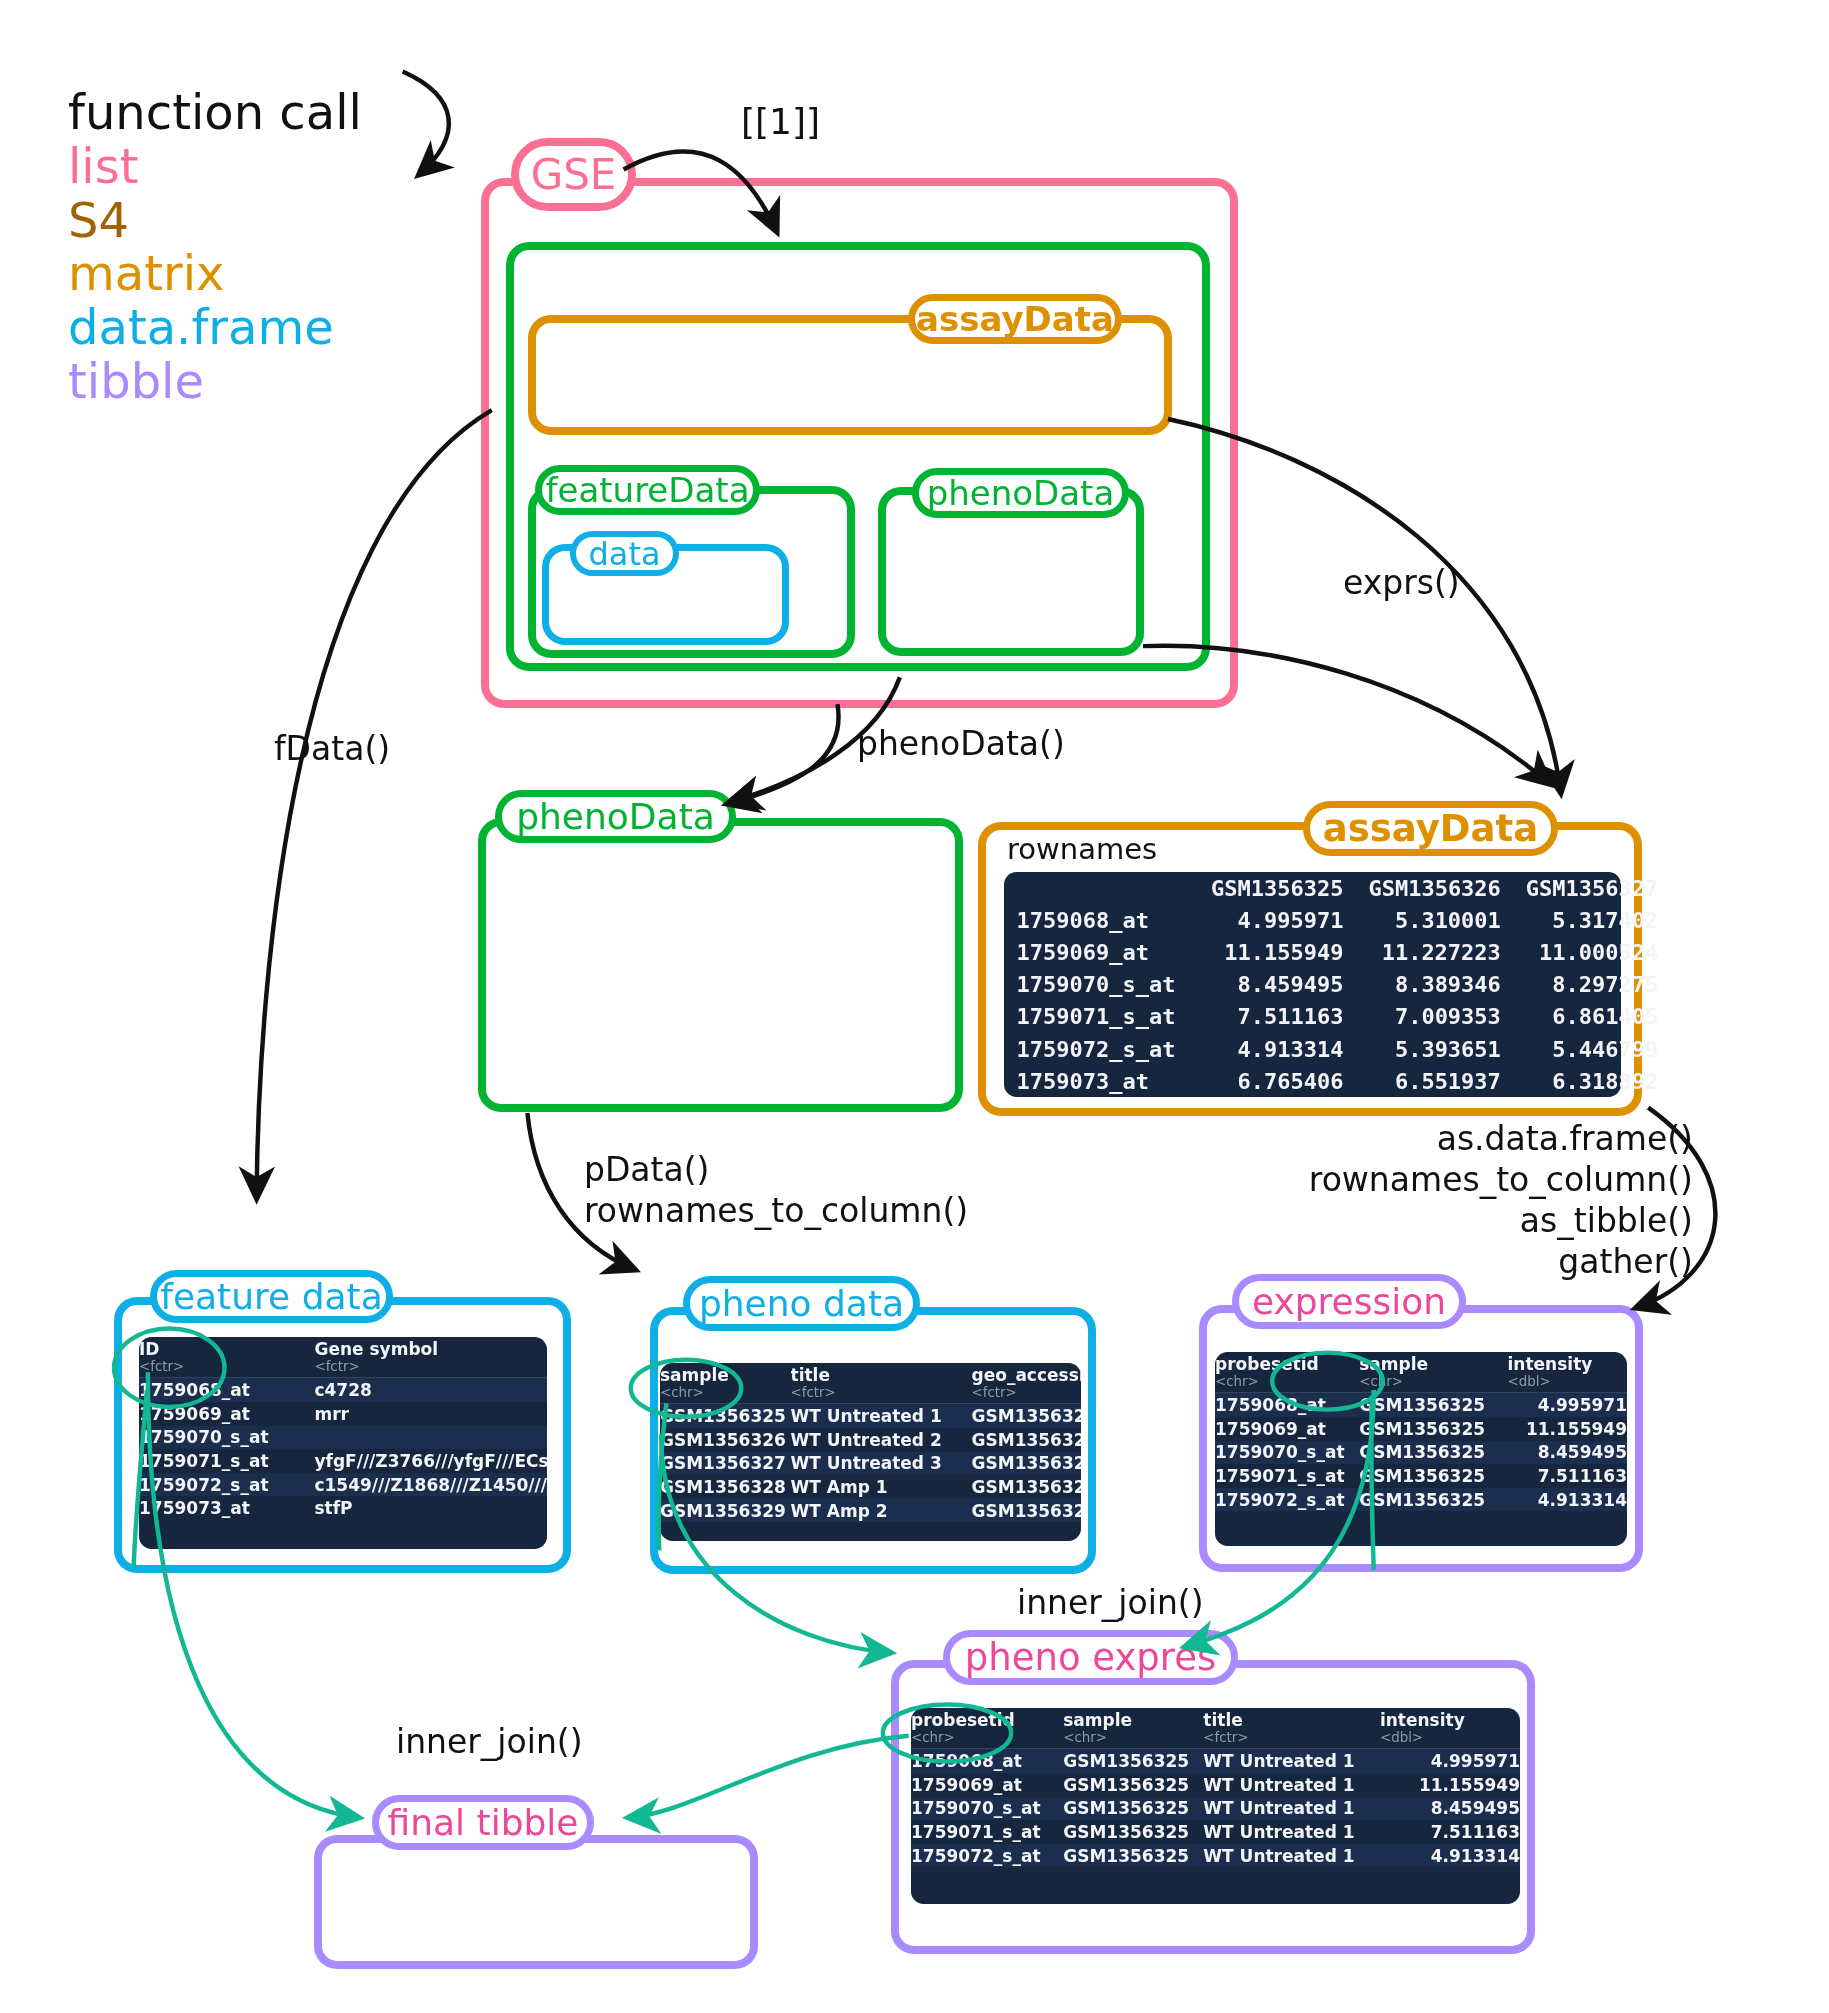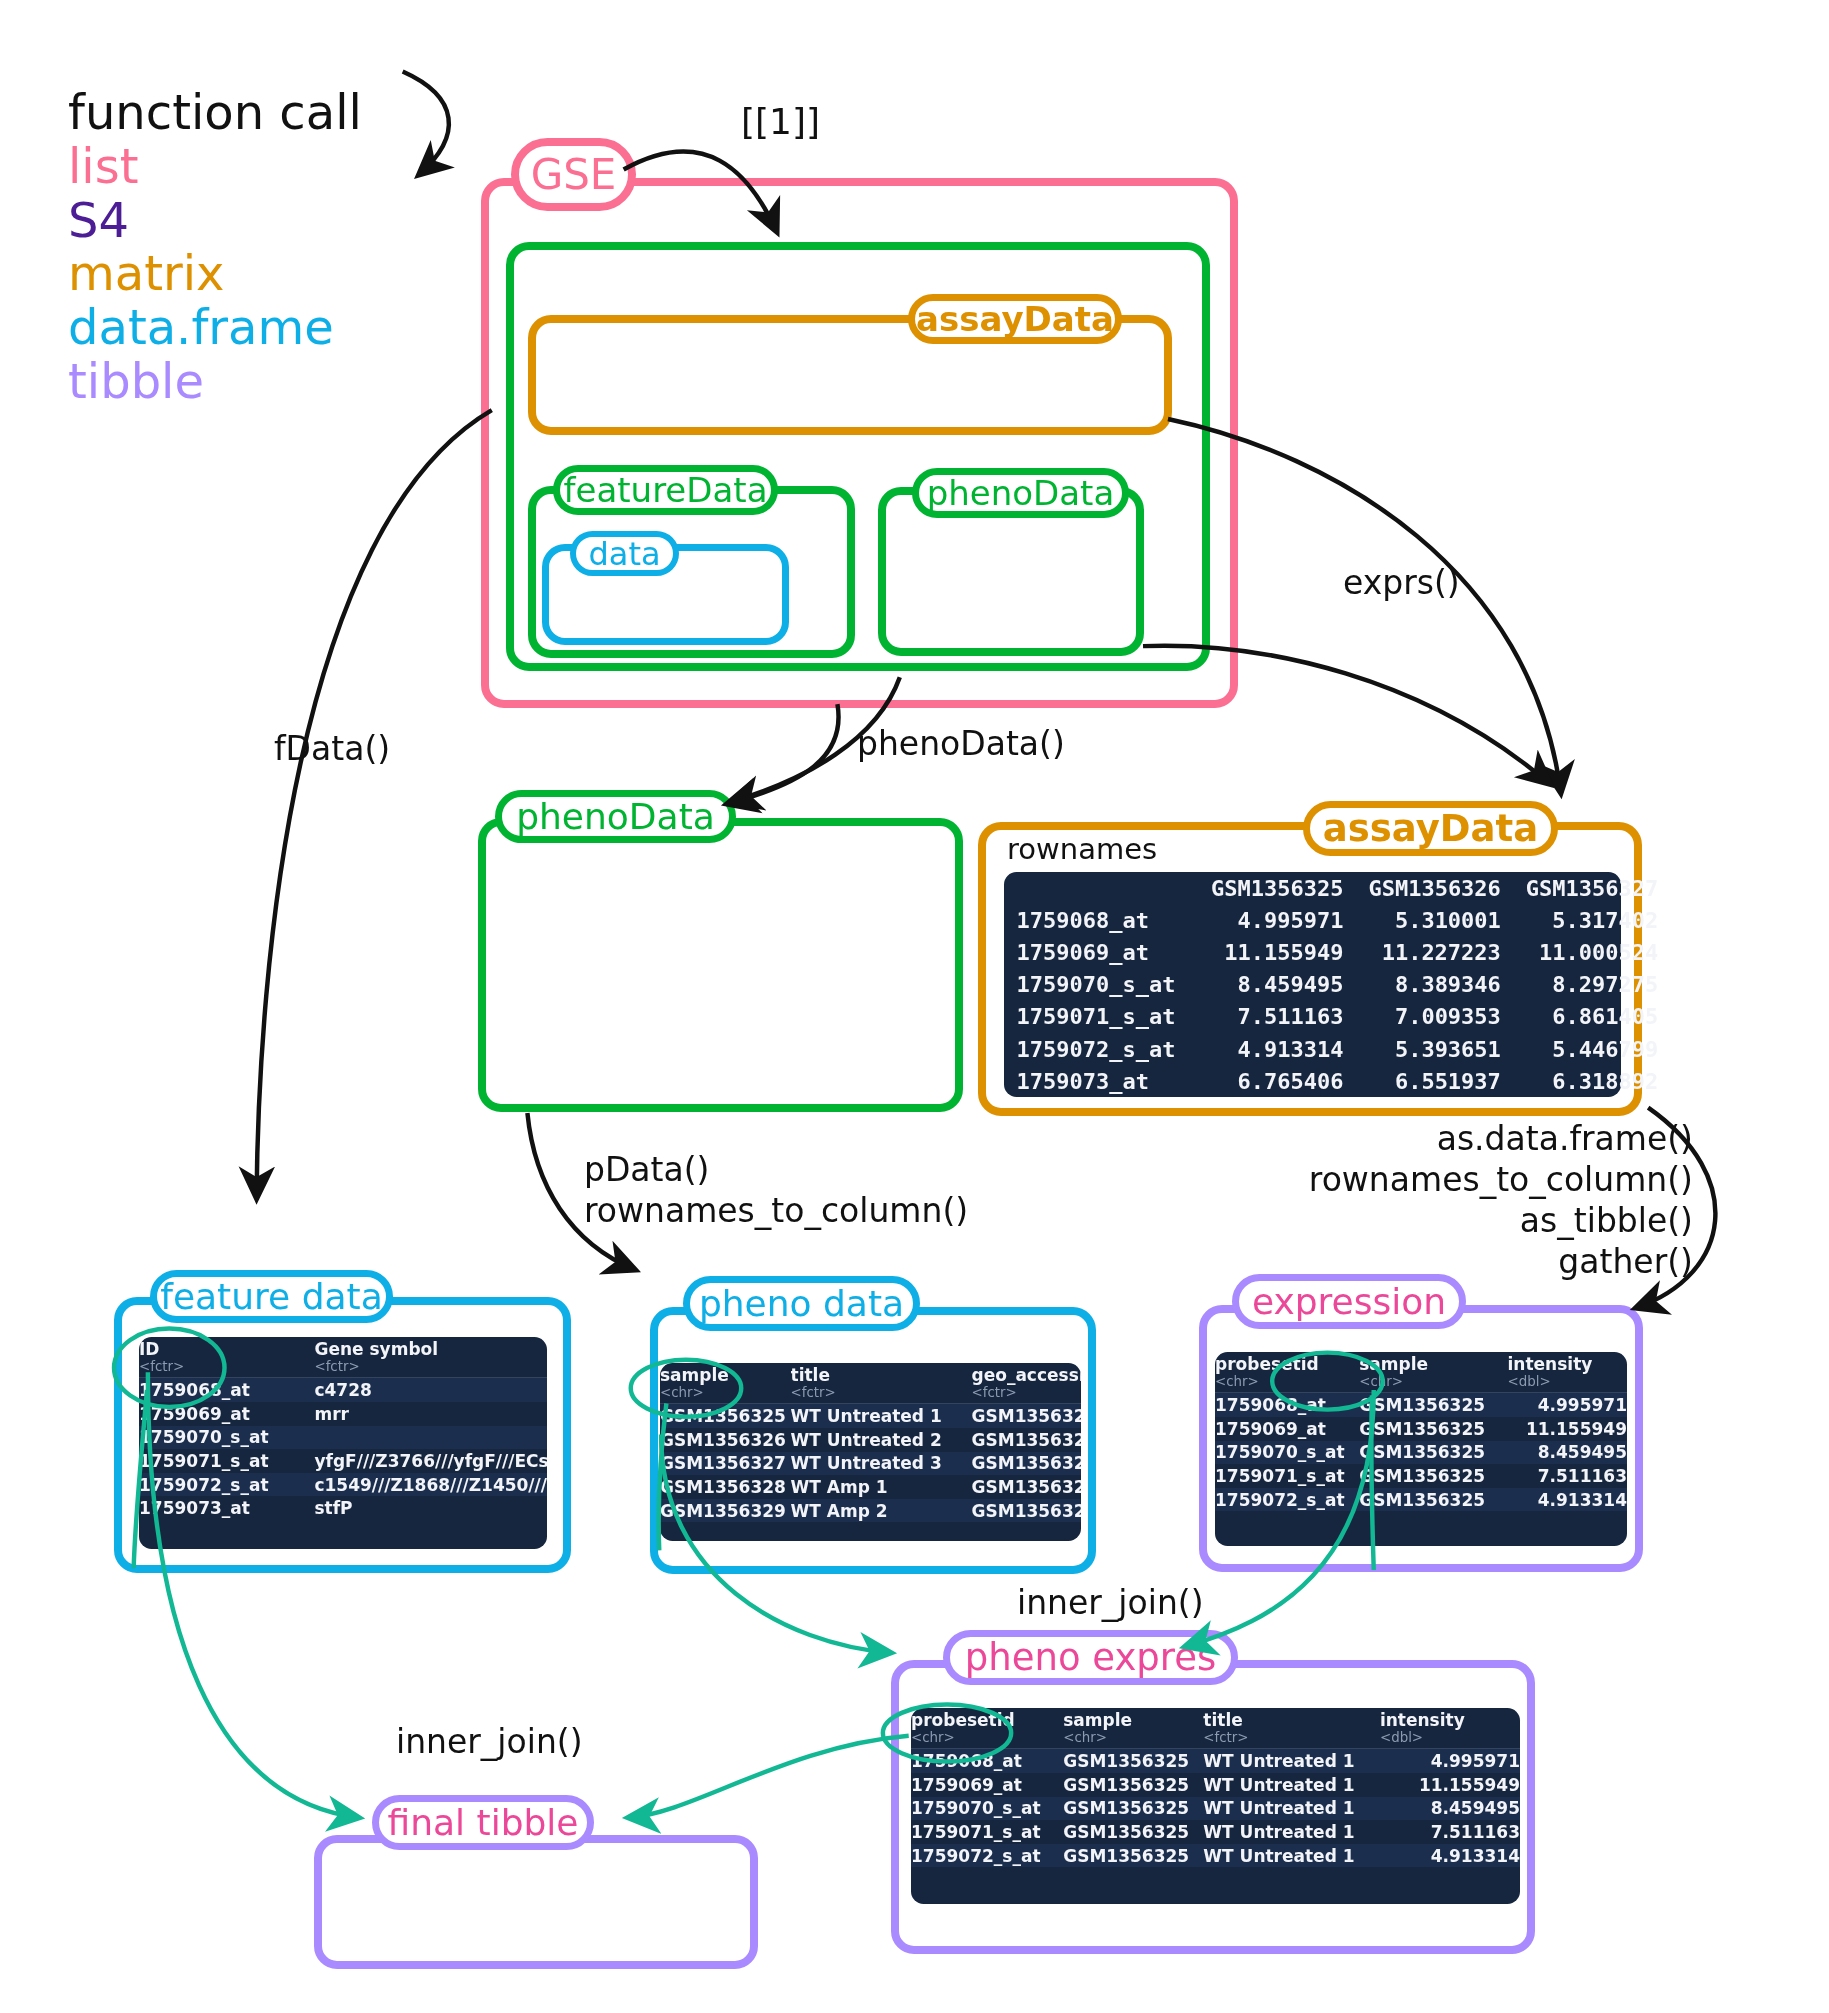--- a/index.html
+++ b/index.html
@@ -25,21 +25,21 @@
   .pill.green  {border-color:#00b432;color:#00b432;}
   .pill.orange {border-color:#dd9000;color:#dd9000;font-weight:bold;}
   .pill.blue   {border-color:#0eaee6;color:#0eaee6;}
   .pill.purple {border-color:#a98aff;color:#ec4899;}
 
   
   .legend{position:absolute;left:68px;top:86px;}
   .legend div{line-height:1.12;white-space:nowrap;}
   .lg-fn   {font-size:48px;color:#111111;}
   .lg-list {font-size:48px;color:#fb6f92;}
-  .lg-s4   {font-size:48px;color:#4c1d95;}
+  .lg-s4   {font-size:48px;color:#a16207;}
   .lg-mx   {font-size:48px;color:#dd9000;}
   .lg-df   {font-size:48px;color:#0eaee6;}
   .lg-tb   {font-size:48px;color:#a98aff;}
 
   
   .ann{position:absolute;color:#111111;font-size:33px;line-height:1.24;white-space:pre;}
   .ann.right{text-align:right;}
 
   
   .dtable{position:absolute;background:#16263f;border-radius:12.5px;overflow:hidden;
@@ -81,21 +81,21 @@
 
   <div class="box pink" style="left:481px;top:178px;width:757px;height:530px;border-width:8px;"></div>
   <div class="pill pink" style="left:511px;top:138px;width:125px;height:73px;border-width:8px;font-size:42px;">GSE</div>
 
   <div class="box green" style="left:506px;top:242px;width:704px;height:429px;border-width:8px;"></div>
 
   <div class="box orange" style="left:528px;top:315px;width:644px;height:120px;border-width:8px;"></div>
   <div class="pill orange" style="left:908px;top:294px;width:214px;height:50px;border-width:7.1px;font-size:34px;">assayData</div>
 
   <div class="box green" style="left:528px;top:486px;width:327px;height:172px;border-width:8px;"></div>
-  <div class="pill green" style="left:553px;top:465px;width:225px;height:50px;border-width:7.1px;font-size:34px;">featureData</div>
+  <div class="pill green" style="left:535px;top:465px;width:225px;height:50px;border-width:7.1px;font-size:34px;">featureData</div>
 
   <div class="box blue" style="left:542px;top:544px;width:247px;height:101px;border-width:7.1px;"></div>
   <div class="pill blue" style="left:570px;top:531px;width:109px;height:45px;border-width:6.2px;font-size:32px;">data</div>
 
   <div class="box green" style="left:878px;top:487px;width:266px;height:169px;border-width:8px;"></div>
   <div class="pill green" style="left:912px;top:468px;width:217px;height:50px;border-width:7.1px;font-size:34px;">phenoData</div>
 
   <div class="box green" style="left:478px;top:818px;width:485px;height:294px;border-width:8px;"></div>
   <div class="pill green" style="left:495px;top:790px;width:241px;height:53px;border-width:7.1px;font-size:36px;">phenoData</div>
 

